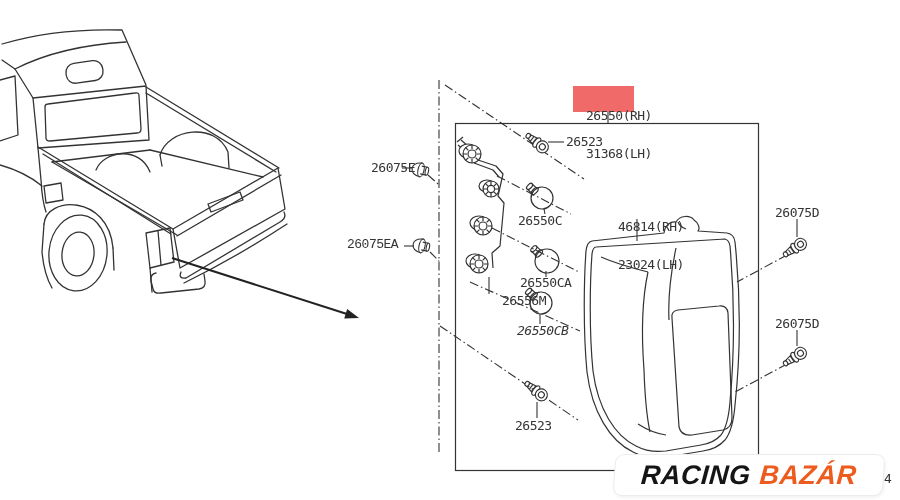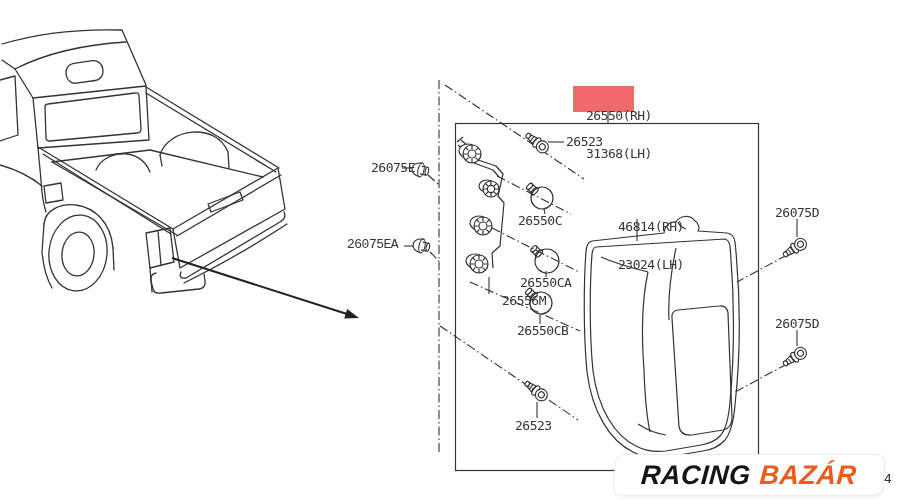--- a/index.html
+++ b/index.html
@@ -255,21 +255,21 @@
   <div class="plabel" style="left:371px;top:162px;">26075E</div>
 
   <div class="plabel" style="left:347px;top:239px;font-family:Liberation Mono, monospace;">26075EA</div>
 
   <div class="plabel" style="left:518px;top:215px;">26550C</div>
 
   <div class="plabel" style="left:520px;top:277px;">26550CA</div>
 
   <div class="plabel" style="left:462px;top:295px;margin-left:40px;">26556M</div>
 
-  <div class="plabel" style="left:517px;top:325px;">26550CB</div>
+  <div class="plabel" style="left:517px;top:325px;font-style:italic;">26550CB</div>
 
   <div class="plabel" style="left:515px;top:420px;">26523</div>
 
   <div class="plabel" style="left:775px;top:207px;">26075D</div>
 
   <div class="plabel" style="left:775px;top:318px;">26075D</div>
 
   <div id="wm-chip">
     <span id="wm-word1">RACING</span>
     <span id="wm-word2">BAZÁR</span>

